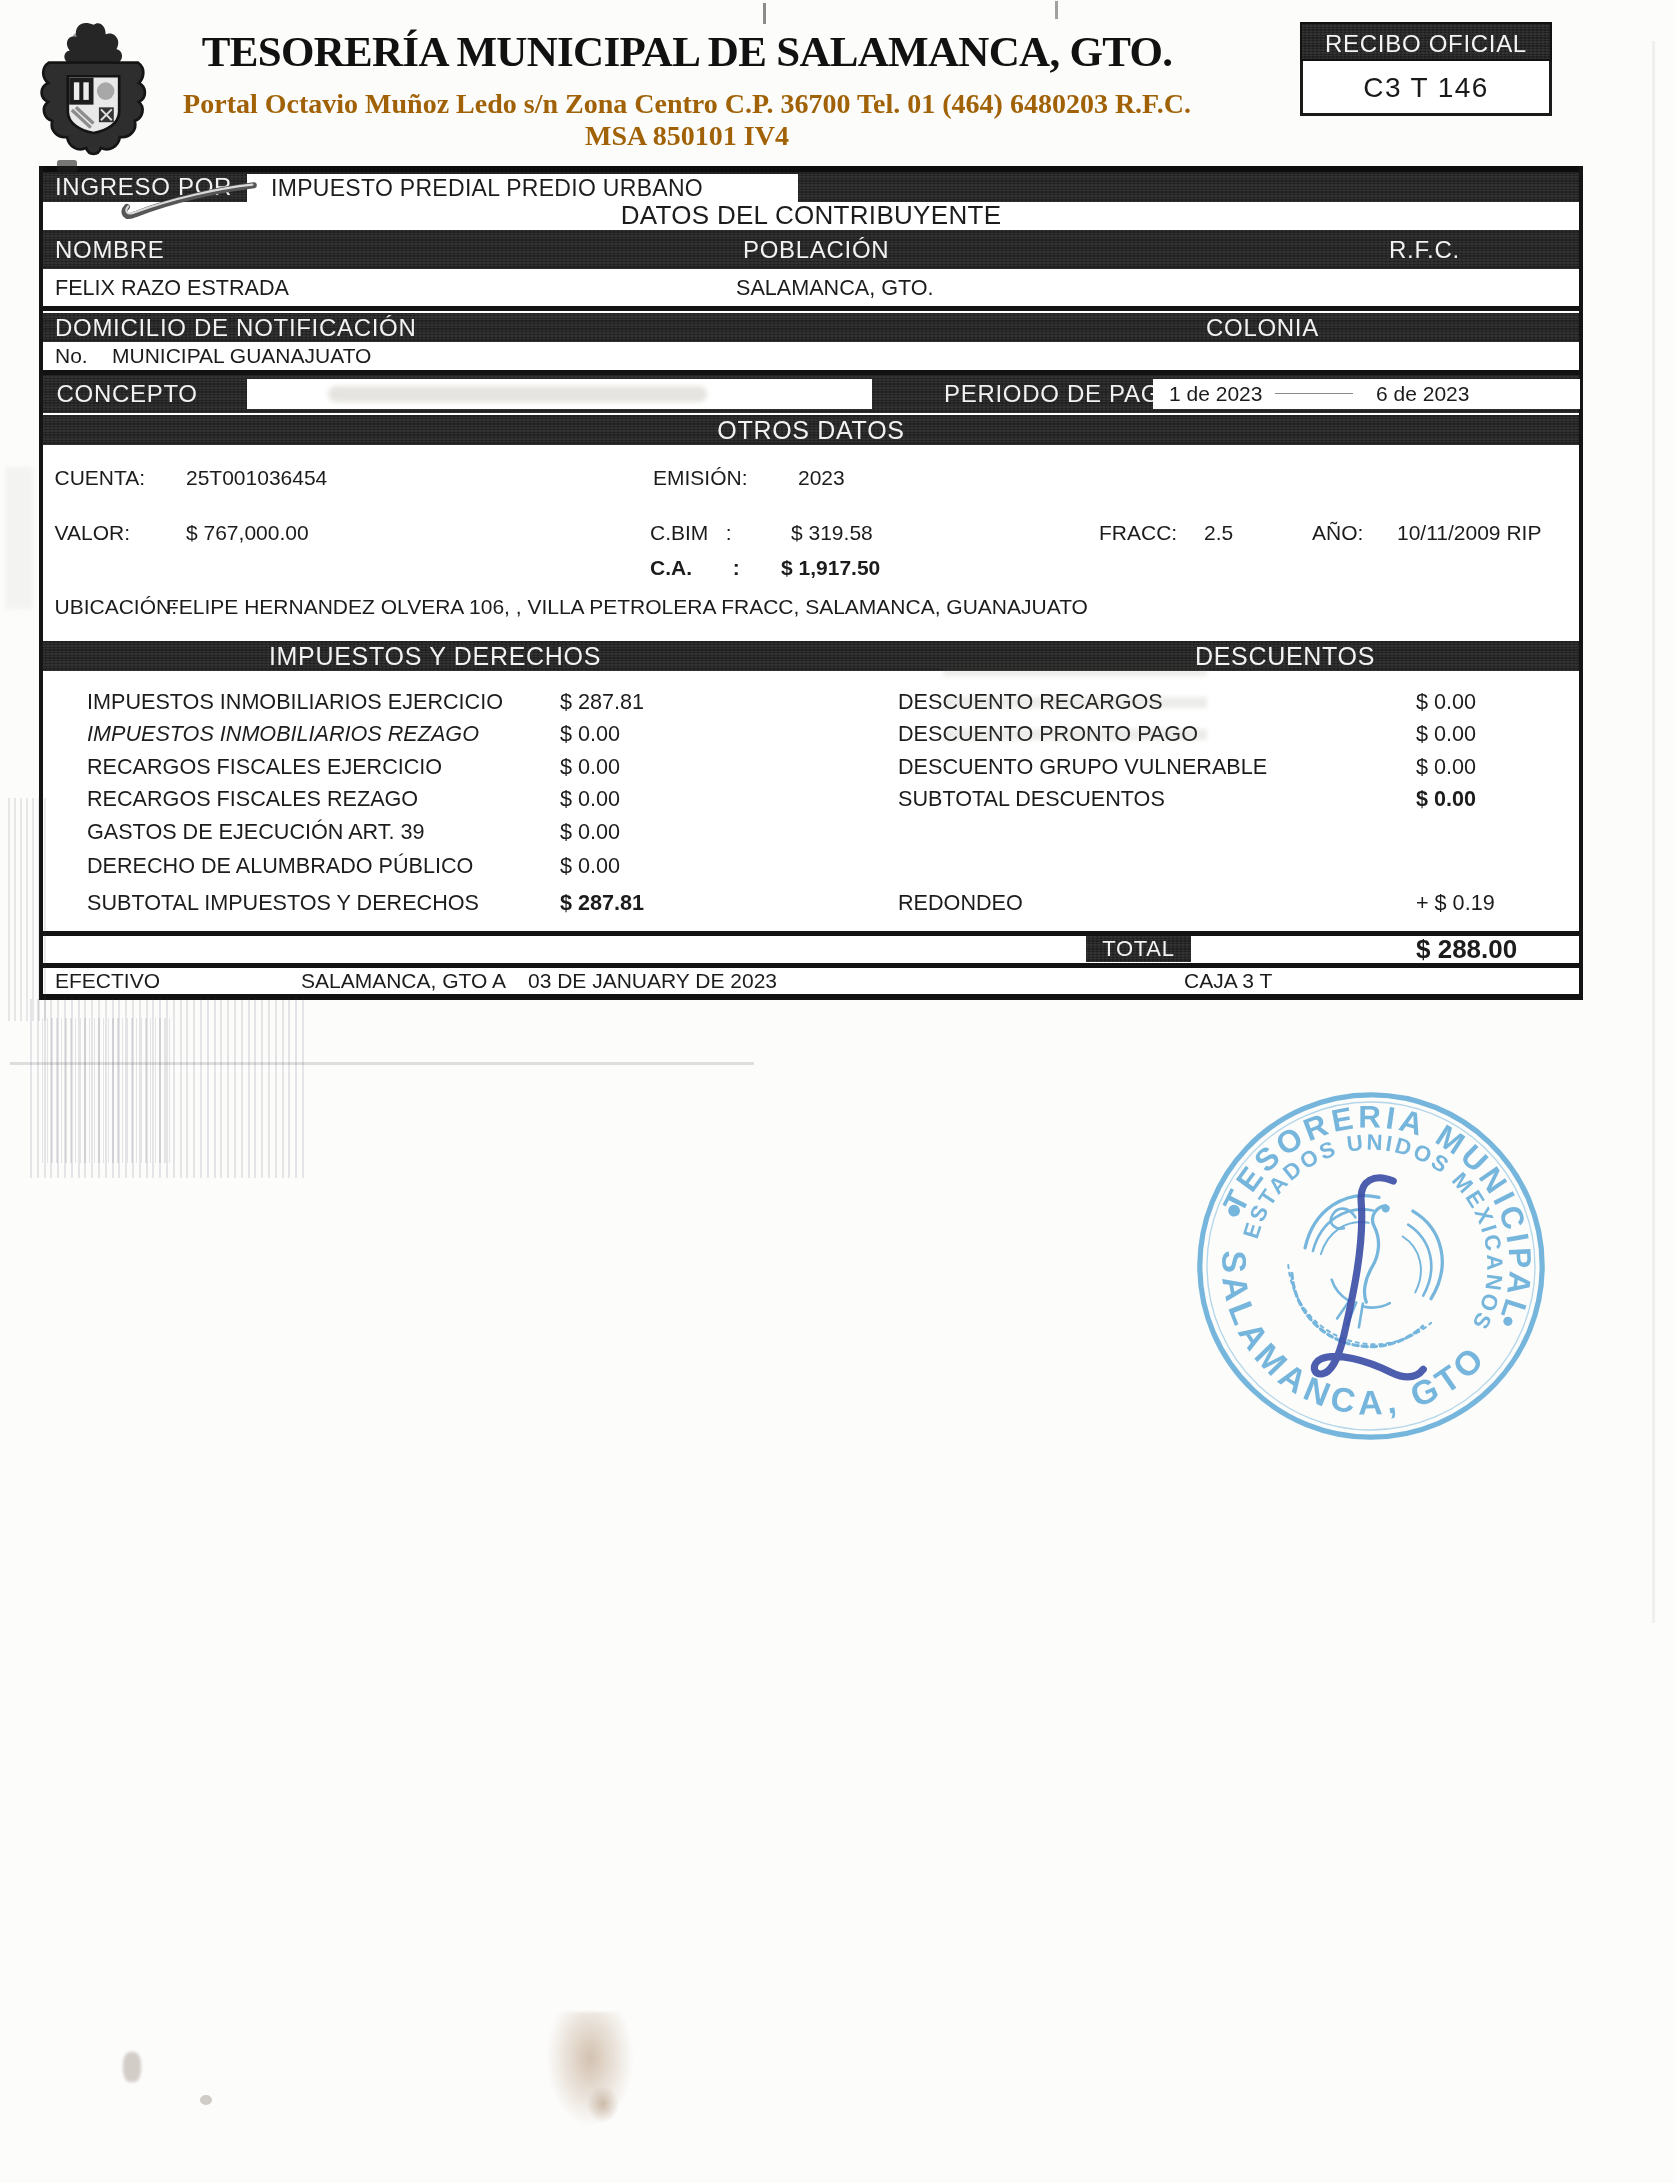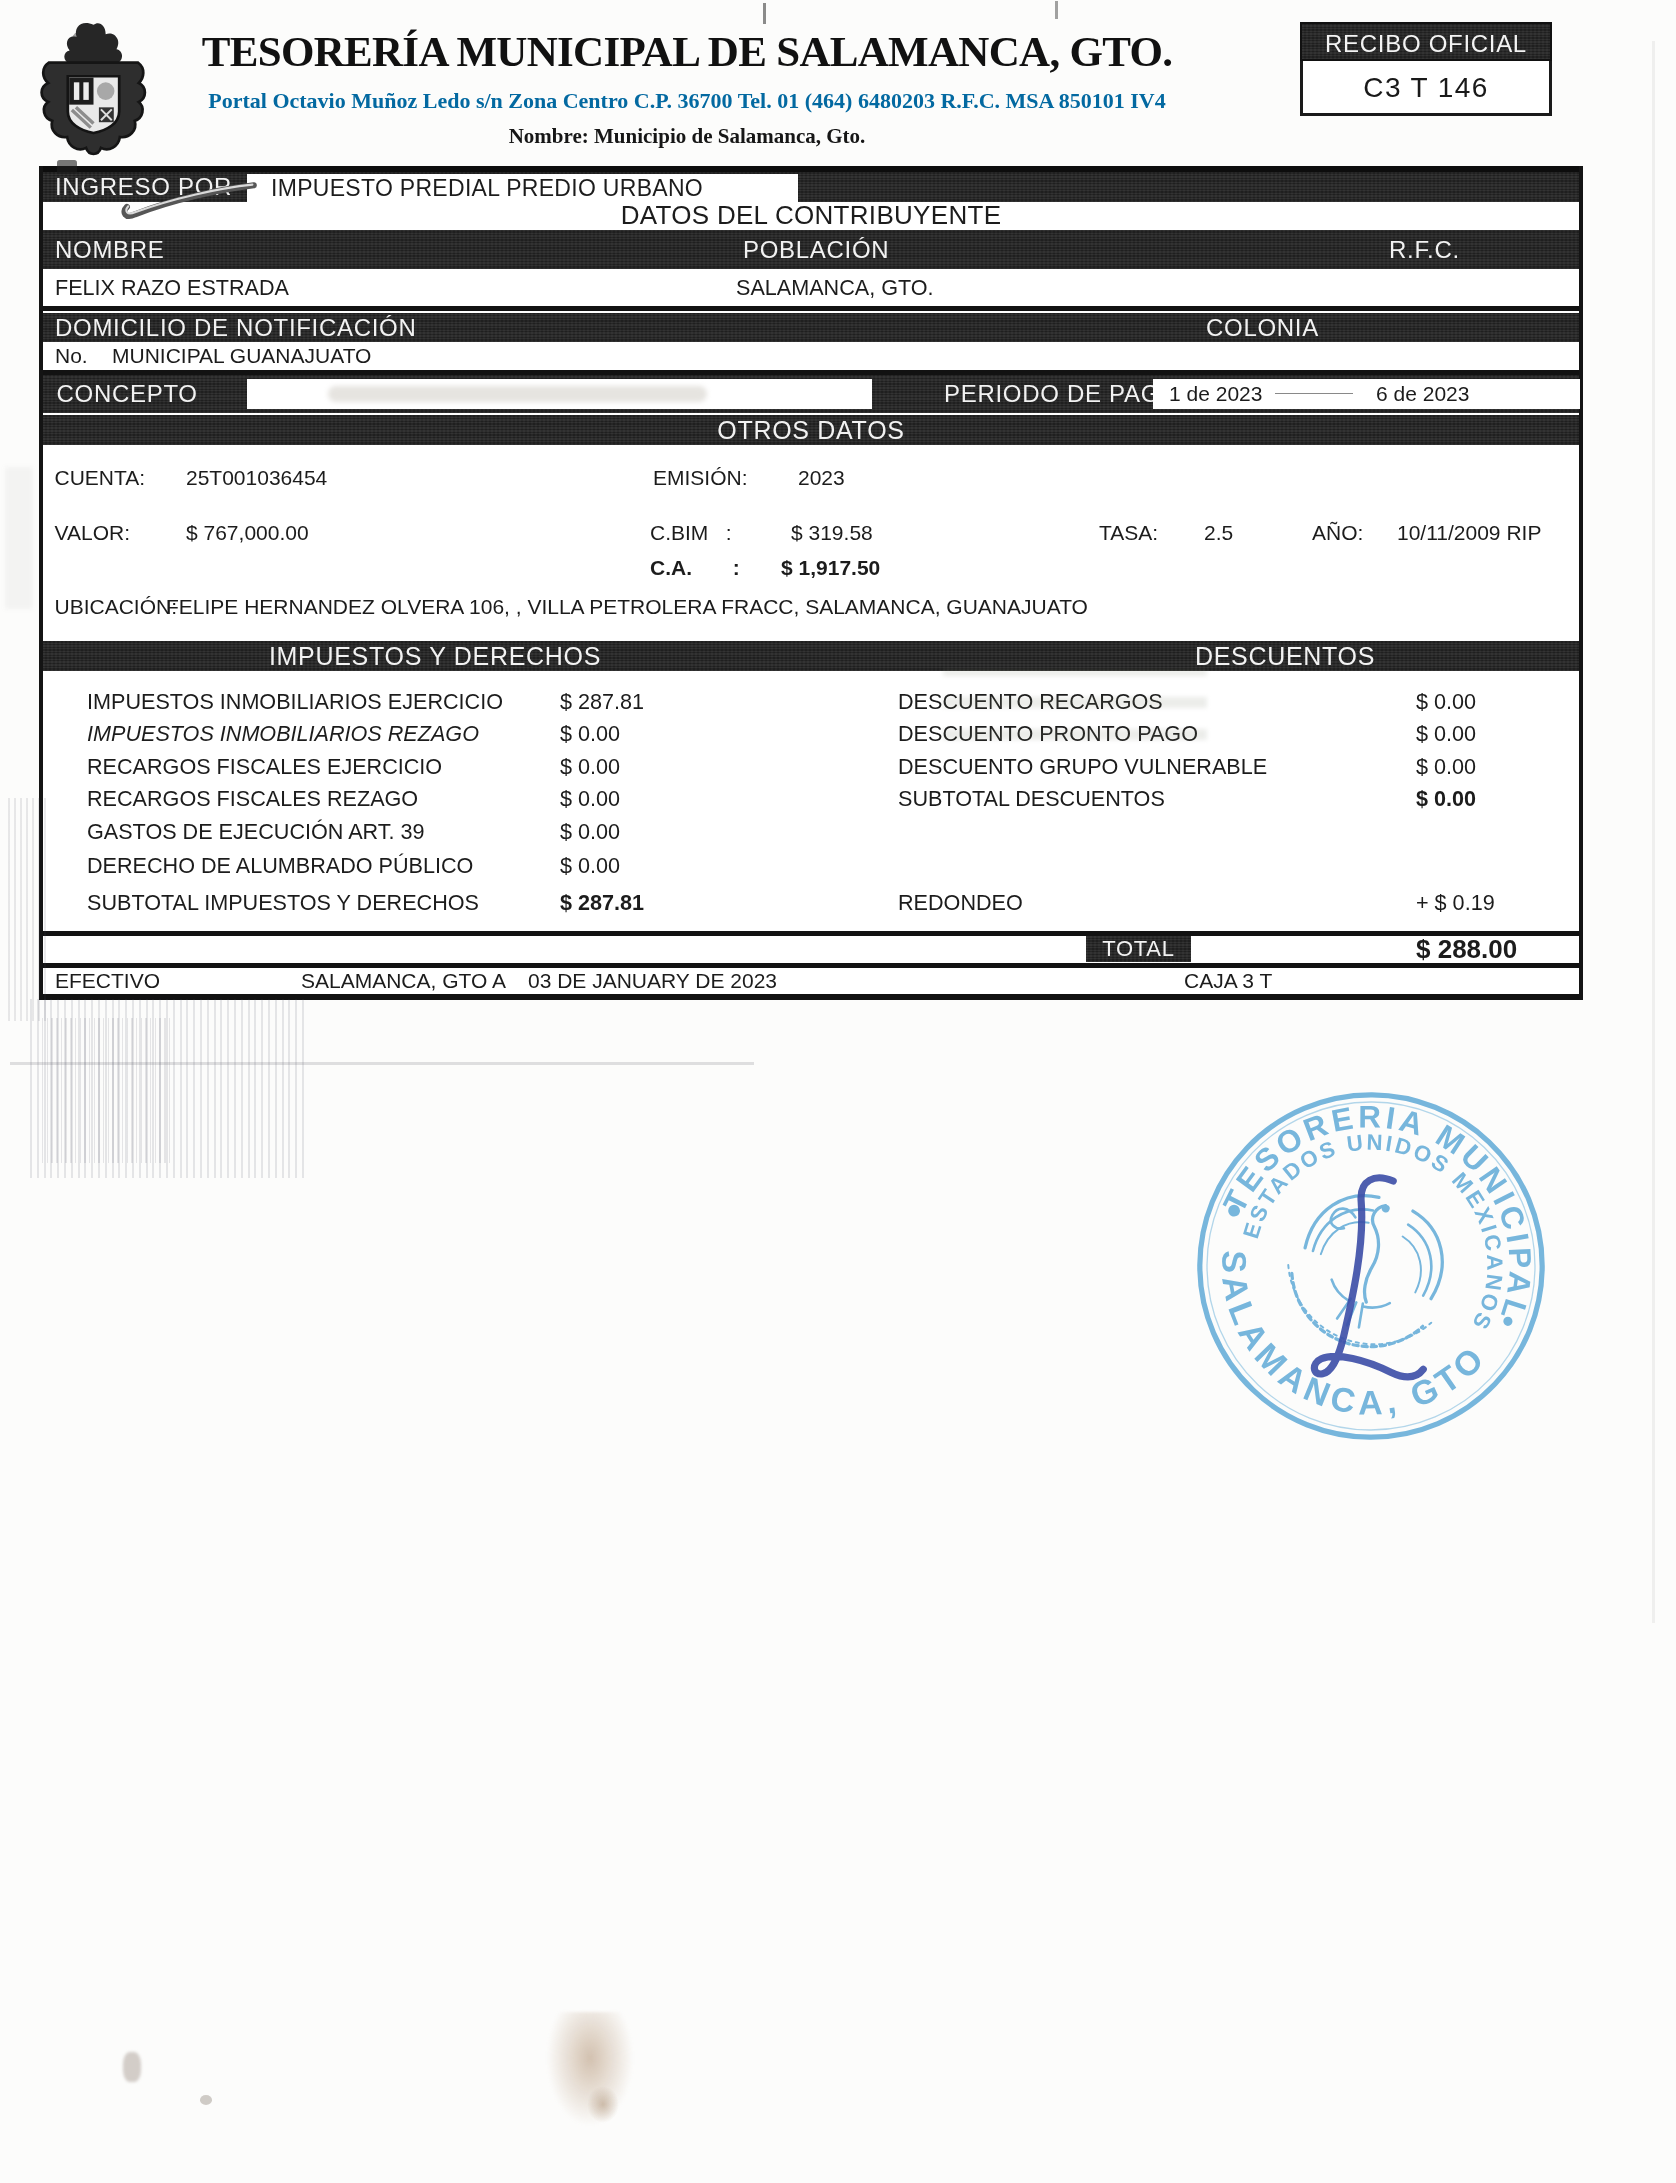--- a/index.html
+++ b/index.html
@@ -3,21 +3,21 @@
 <meta charset="utf-8">
 <style>
   * { margin:0; padding:0; box-sizing:border-box; }
   html,body { width:1676px; height:2183px; }
   body { position:relative; background:#fcfcfb; font-family:"Liberation Sans", sans-serif; color:#1c1c1c; overflow:hidden; }
   .abs { position:absolute; }
 
   
   .hdr-text { position:absolute; left:156px; top:27px; width:1062px; text-align:center; font-family:"Liberation Serif", serif; }
   .hdr-title { font-size:43px; font-weight:bold; letter-spacing:-0.7px; color:#111; }
-  .hdr-address { margin-top:12px; font-size:22px; font-weight:bold; color:#0369a1; }
+  .hdr-address { margin-top:12px; font-size:28px; font-weight:bold; color:#a16207; }
   .hdr-name { margin-top:9.5px; font-size:21px; font-weight:bold; color:#161616; }
 
   .recibo-box { position:absolute; left:1300px; top:22px; width:252px; }
   .recibo-head { height:39px; line-height:39px; text-align:center; background:#222; color:#f3f3f3; font-size:24px; letter-spacing:0.7px; border:2.7px solid #111; }
   .recibo-body { height:55px; line-height:53px; text-align:center; background:#fff; color:#191919; font-size:28px; letter-spacing:1.4px; border:3.4px solid #1a1a1a; border-top:none; }
 
   
   .receipt { position:absolute; left:39px; top:166px; width:1544px; height:834px; border-left:4.7px solid #141414; border-right:4.7px solid #141414; background:#fff; }
   .band { position:absolute; left:0; width:100%; }
   .dark { background-color:#212121;
@@ -121,21 +121,21 @@
     <span class="cell" style="left:143px; line-height:27px; font-size:21px;">25T001036454</span>
     <span class="cell" style="left:610px; line-height:27px; font-size:21px;">EMISIÓN:</span>
     <span class="cell" style="left:755px; line-height:27px; font-size:21px;">2023</span>
   </div>
 
   <div class="band" style="top:353px; height:27px;">
     <span class="cell" style="left:11.5px; line-height:27px; font-size:21px;">VALOR:</span>
     <span class="cell" style="left:143px; line-height:27px; font-size:21px;">$ 767,000.00</span>
     <span class="cell pre" style="left:607px; line-height:27px; font-size:21px;">C.BIM   :</span>
     <span class="cell" style="left:748px; line-height:27px; font-size:21px;">$ 319.58</span>
-    <span class="cell" style="left:1056px; line-height:27px; font-size:21px;">TASA:</span>
+    <span class="cell" style="left:1056px; line-height:27px; font-size:21px;">FRACC:</span>
     <span class="cell" style="left:1161px; line-height:27px; font-size:21px;">2.5</span>
     <span class="cell" style="left:1269px; line-height:27px; font-size:21px;">AÑO:</span>
     <span class="cell" style="left:1354px; line-height:27px; font-size:21px;">10/11/2009 RIP</span>
   </div>
 
   <div class="band" style="top:388px; height:27px;font-weight:bold;">
     <span class="cell pre" style="left:607px; line-height:27px; font-size:21px;">C.A.       :</span>
     <span class="cell" style="left:738px; line-height:27px; font-size:21px;">$ 1,917.50</span>
   </div>
 

